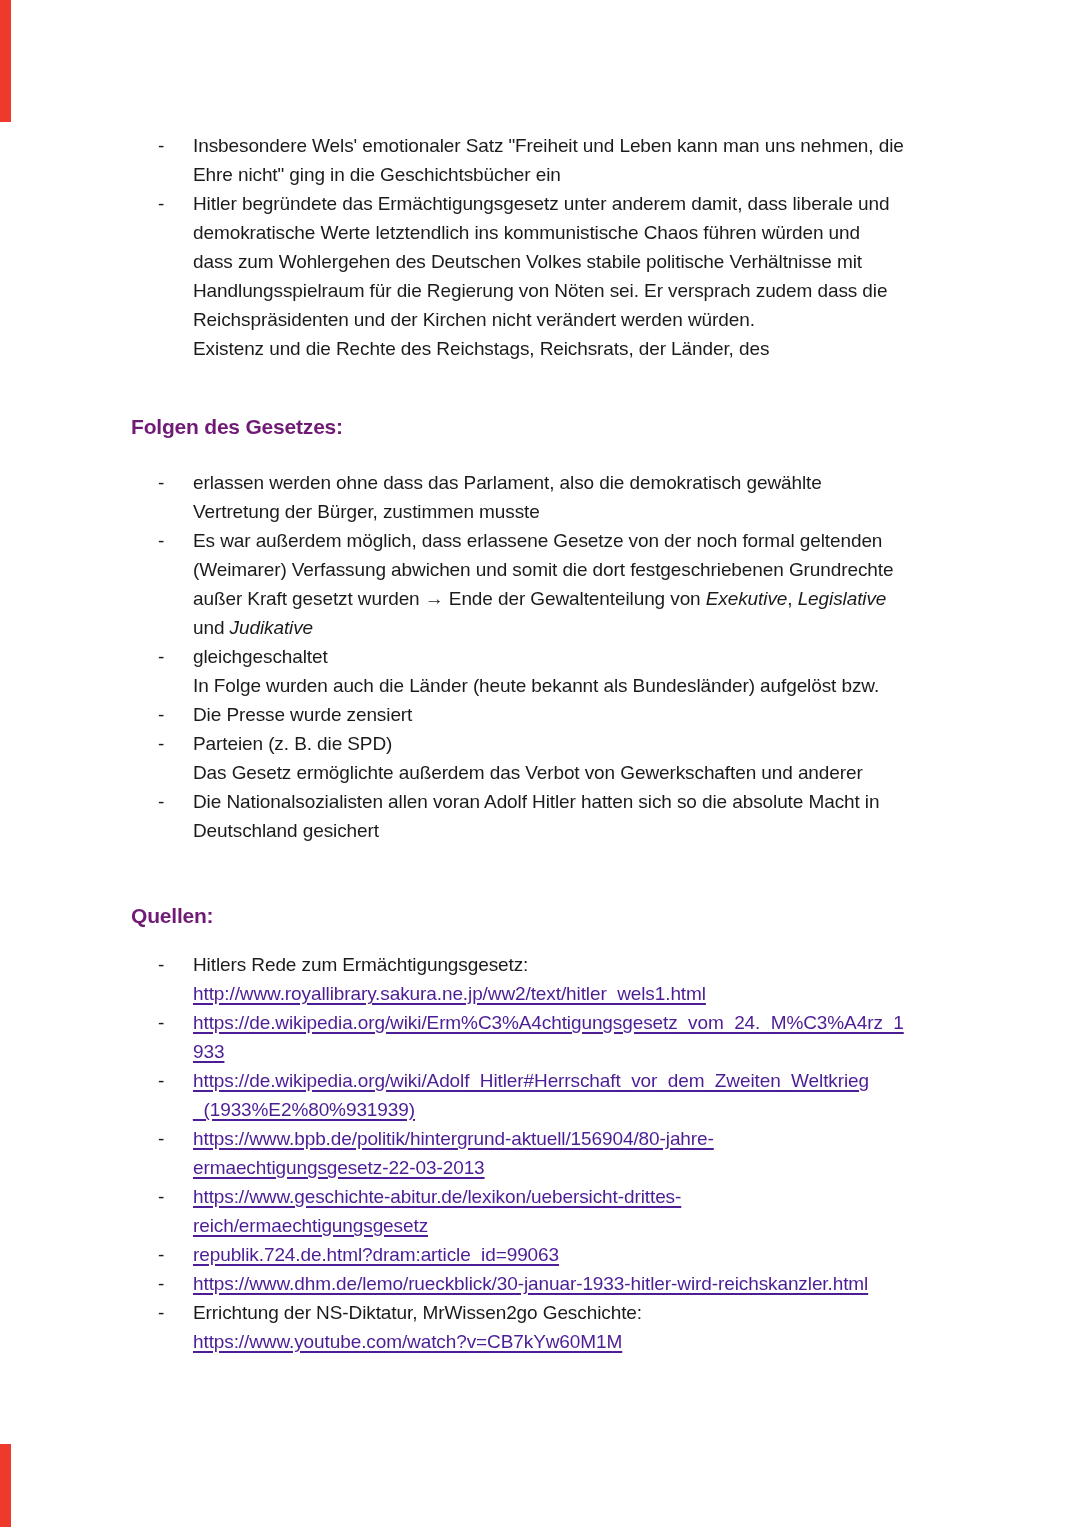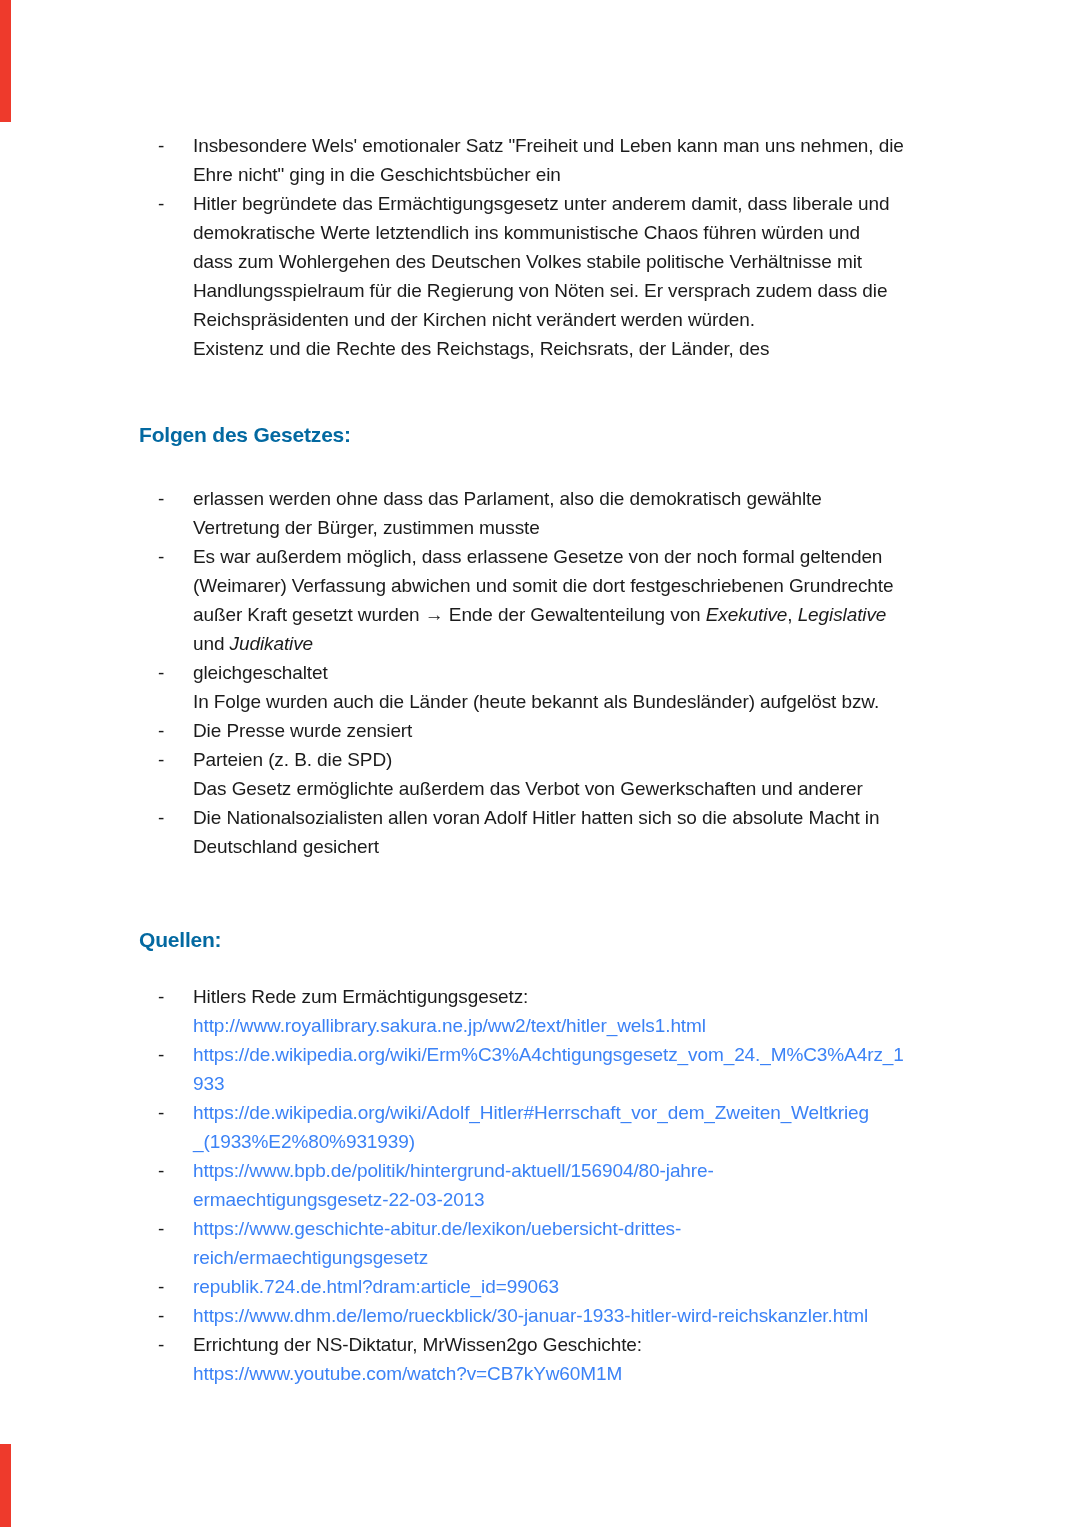--- a/index.html
+++ b/index.html
@@ -17,32 +17,32 @@
     position:absolute;left:127px;top:0;width:845px;
     font-size:19px;line-height:29px;letter-spacing:-0.1px;
   }
   .sp-intro{height:131px;}
   .sp-h1{height:45px;}
   .sp-l2{height:23px;}
   .sp-h2{height:52px;}
   .sp-l3{height:16px;}
 
   h2.doc-heading{
-    margin:12px;font-size:21px;line-height:29px;font-weight:bold;color:#0369a1;
+    margin:4px;font-size:21px;line-height:29px;font-weight:bold;color:#701a75;
     letter-spacing:-0.2px;
   }
   .blist{margin:0;padding:0;}
   .bullet-item{position:relative;padding-left:66px;}
   .bullet-item .marker{
     position:absolute;left:31px;top:0;width:20px;line-height:29px;color:#1b1b1b;
   }
   .line{white-space:nowrap;line-height:29px;}
   .it{font-style:italic;text-align:center;}
   .lnk{
-    color:#3b82f6;text-decoration-thickness:1.5px;
+    color:#4c1d95;text-decoration:underline;text-decoration-thickness:1.5px;
     text-underline-offset:3px;cursor:pointer;
   }
 </style>
 </head>
 <body>
 
 <div class="edge-mark top"></div>
 <div class="edge-mark bottom"></div>
 
 <div class="content">

